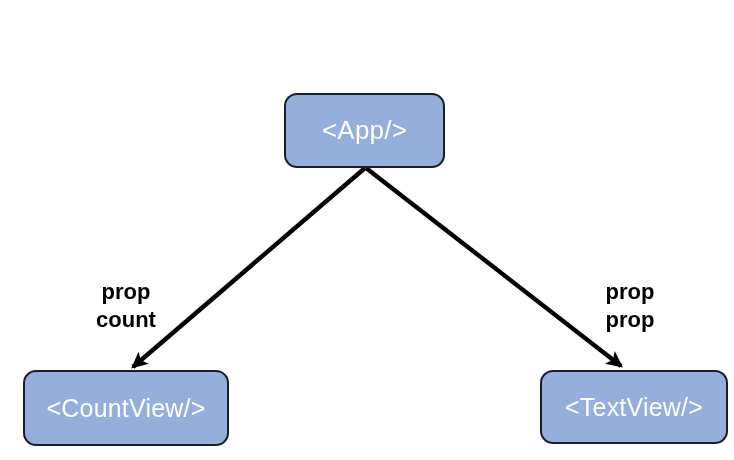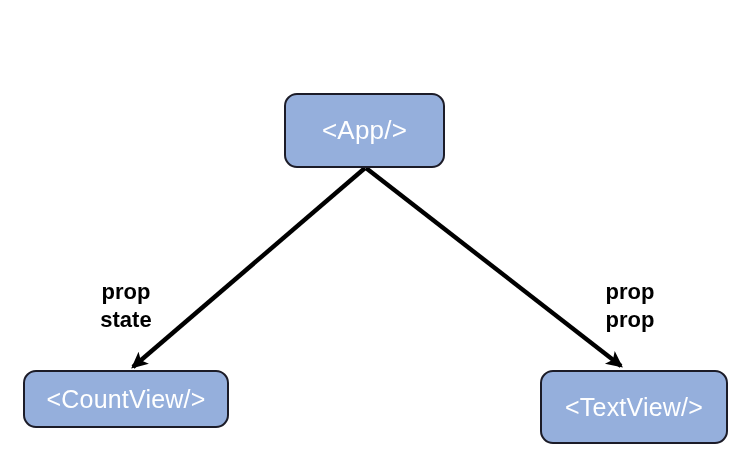--- a/index.html
+++ b/index.html
@@ -48,21 +48,21 @@
     top: 93px;
     width: 161px;
     height: 75px;
     font-size: 26px;
     text-align: center;
   }
   #node-countview {
     left: 23px;
     top: 370px;
     width: 206px;
-    height: 58px;
+    height: 76px;
     font-size: 25px;
   }
   #node-textview {
     left: 540px;
     top: 370px;
     width: 188px;
     height: 74px;
     font-size: 25px;
   }
   
@@ -123,21 +123,21 @@
     <span>&lt;CountView/&gt;</span>
   </div>
 
   <div class="node" id="node-textview">
     <span>&lt;TextView/&gt;</span>
   </div>
 
 
   <div class="annotation" id="label-prop-count">
     <span>prop</span>
-    <span class="line2">state</span>
+    <span class="line2">count</span>
   </div>
 
   <div class="annotation" id="label-prop-text">
     <span>prop</span>
     <span class="line2">prop</span>
   </div>
 
 </div>
 
 </body></html>

